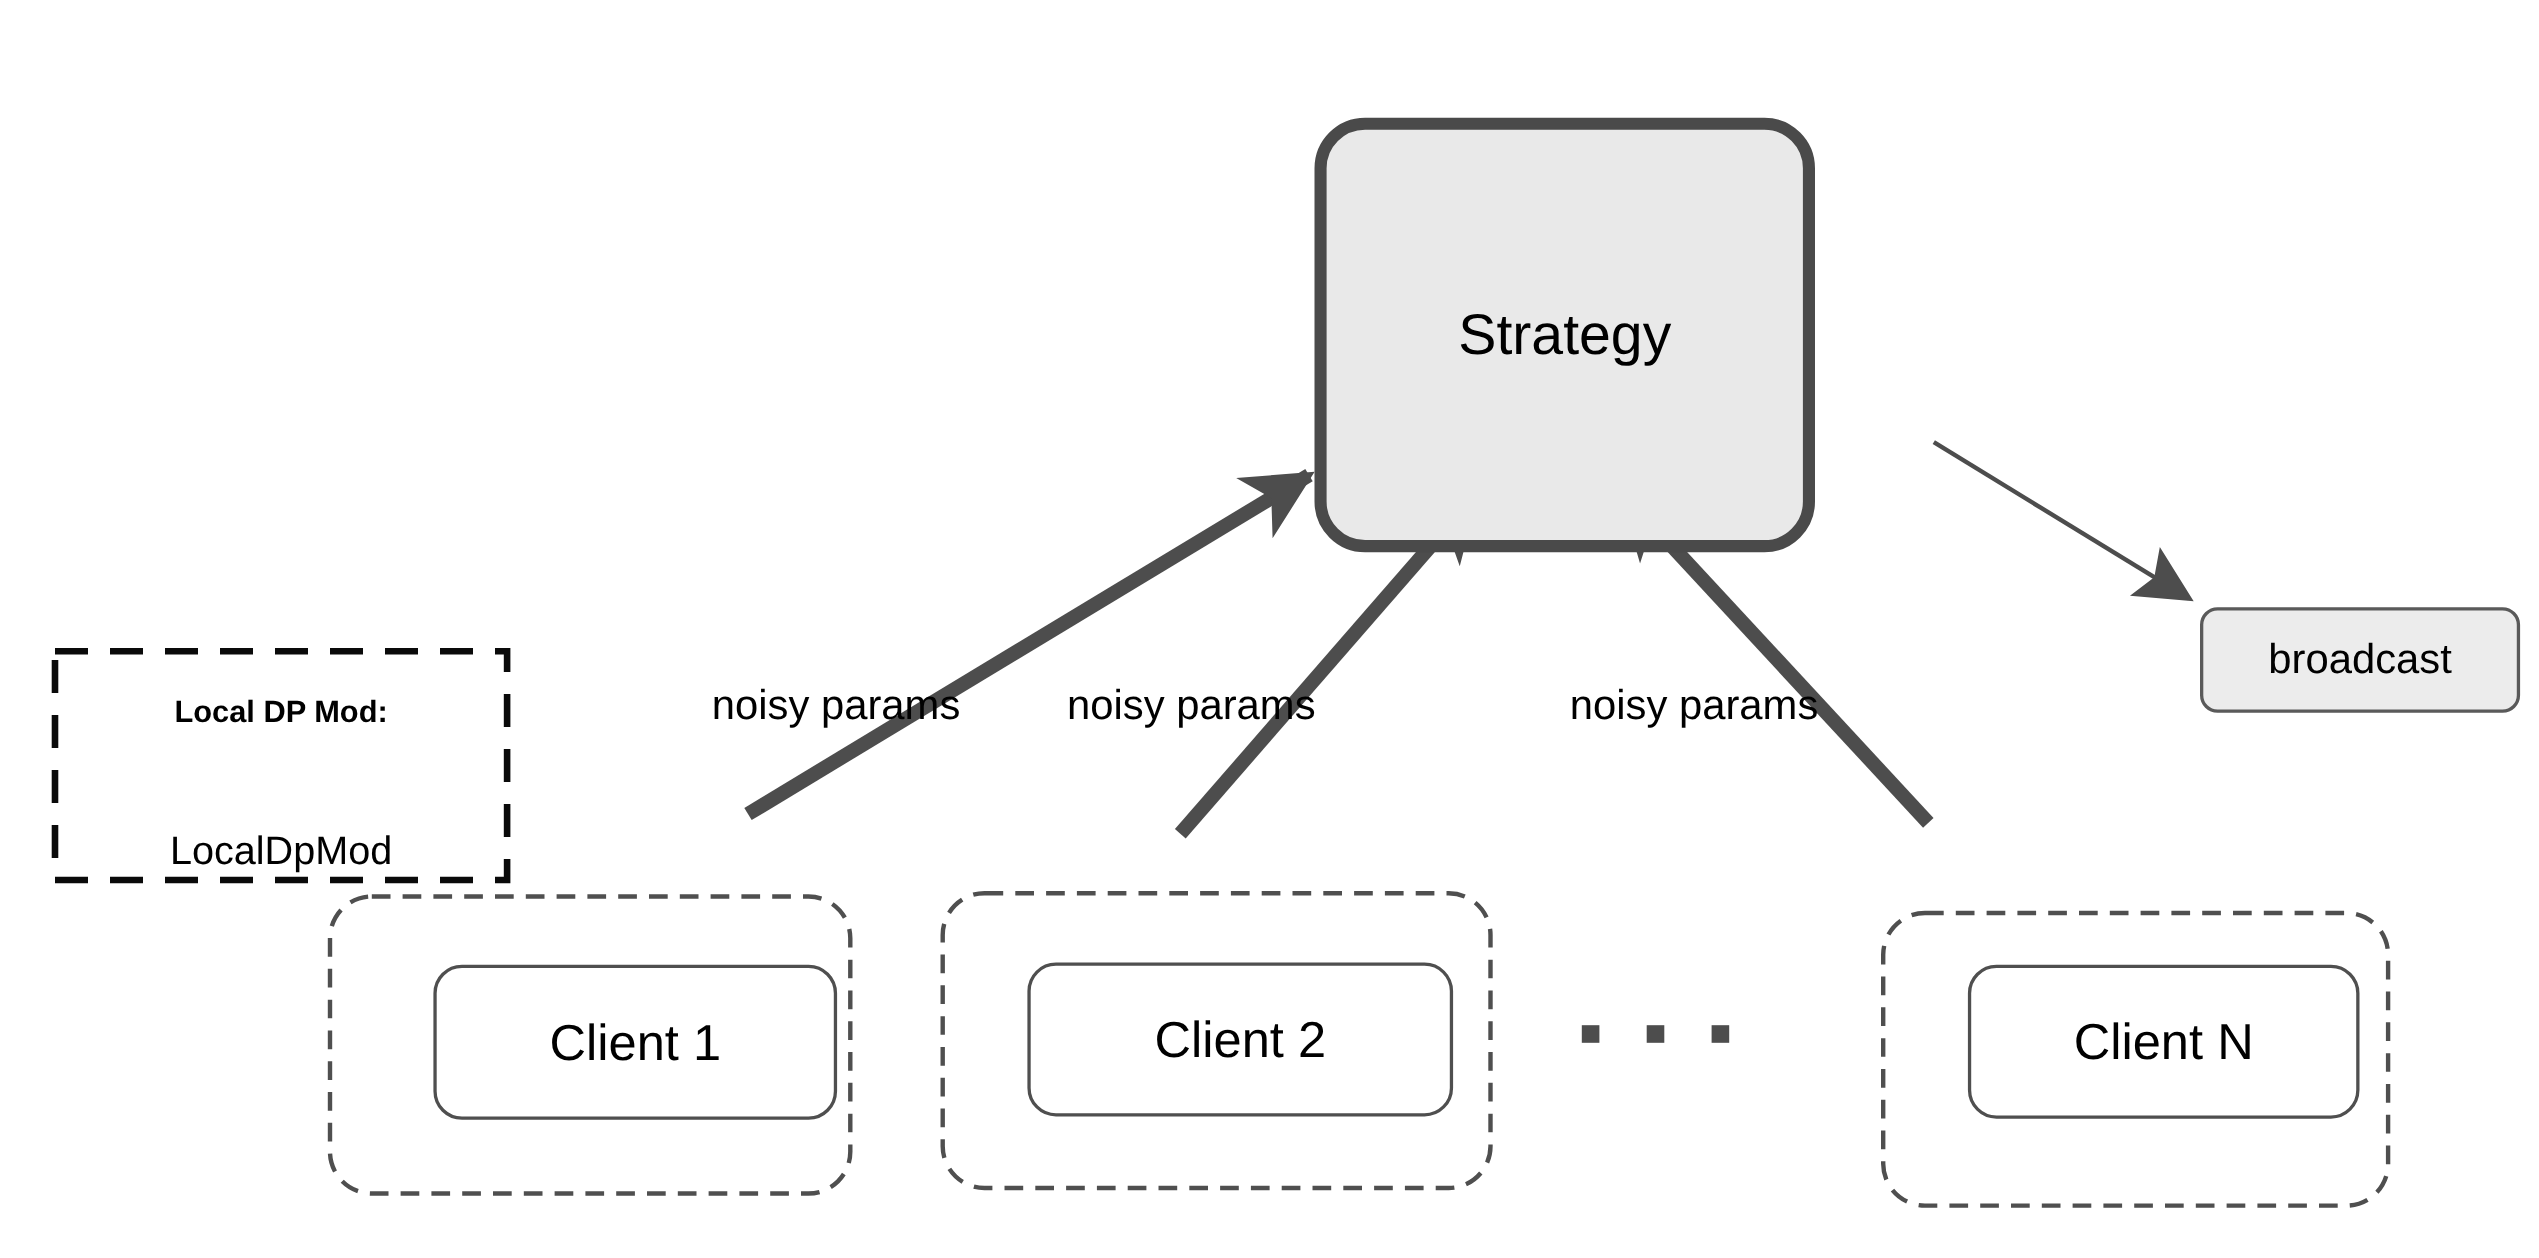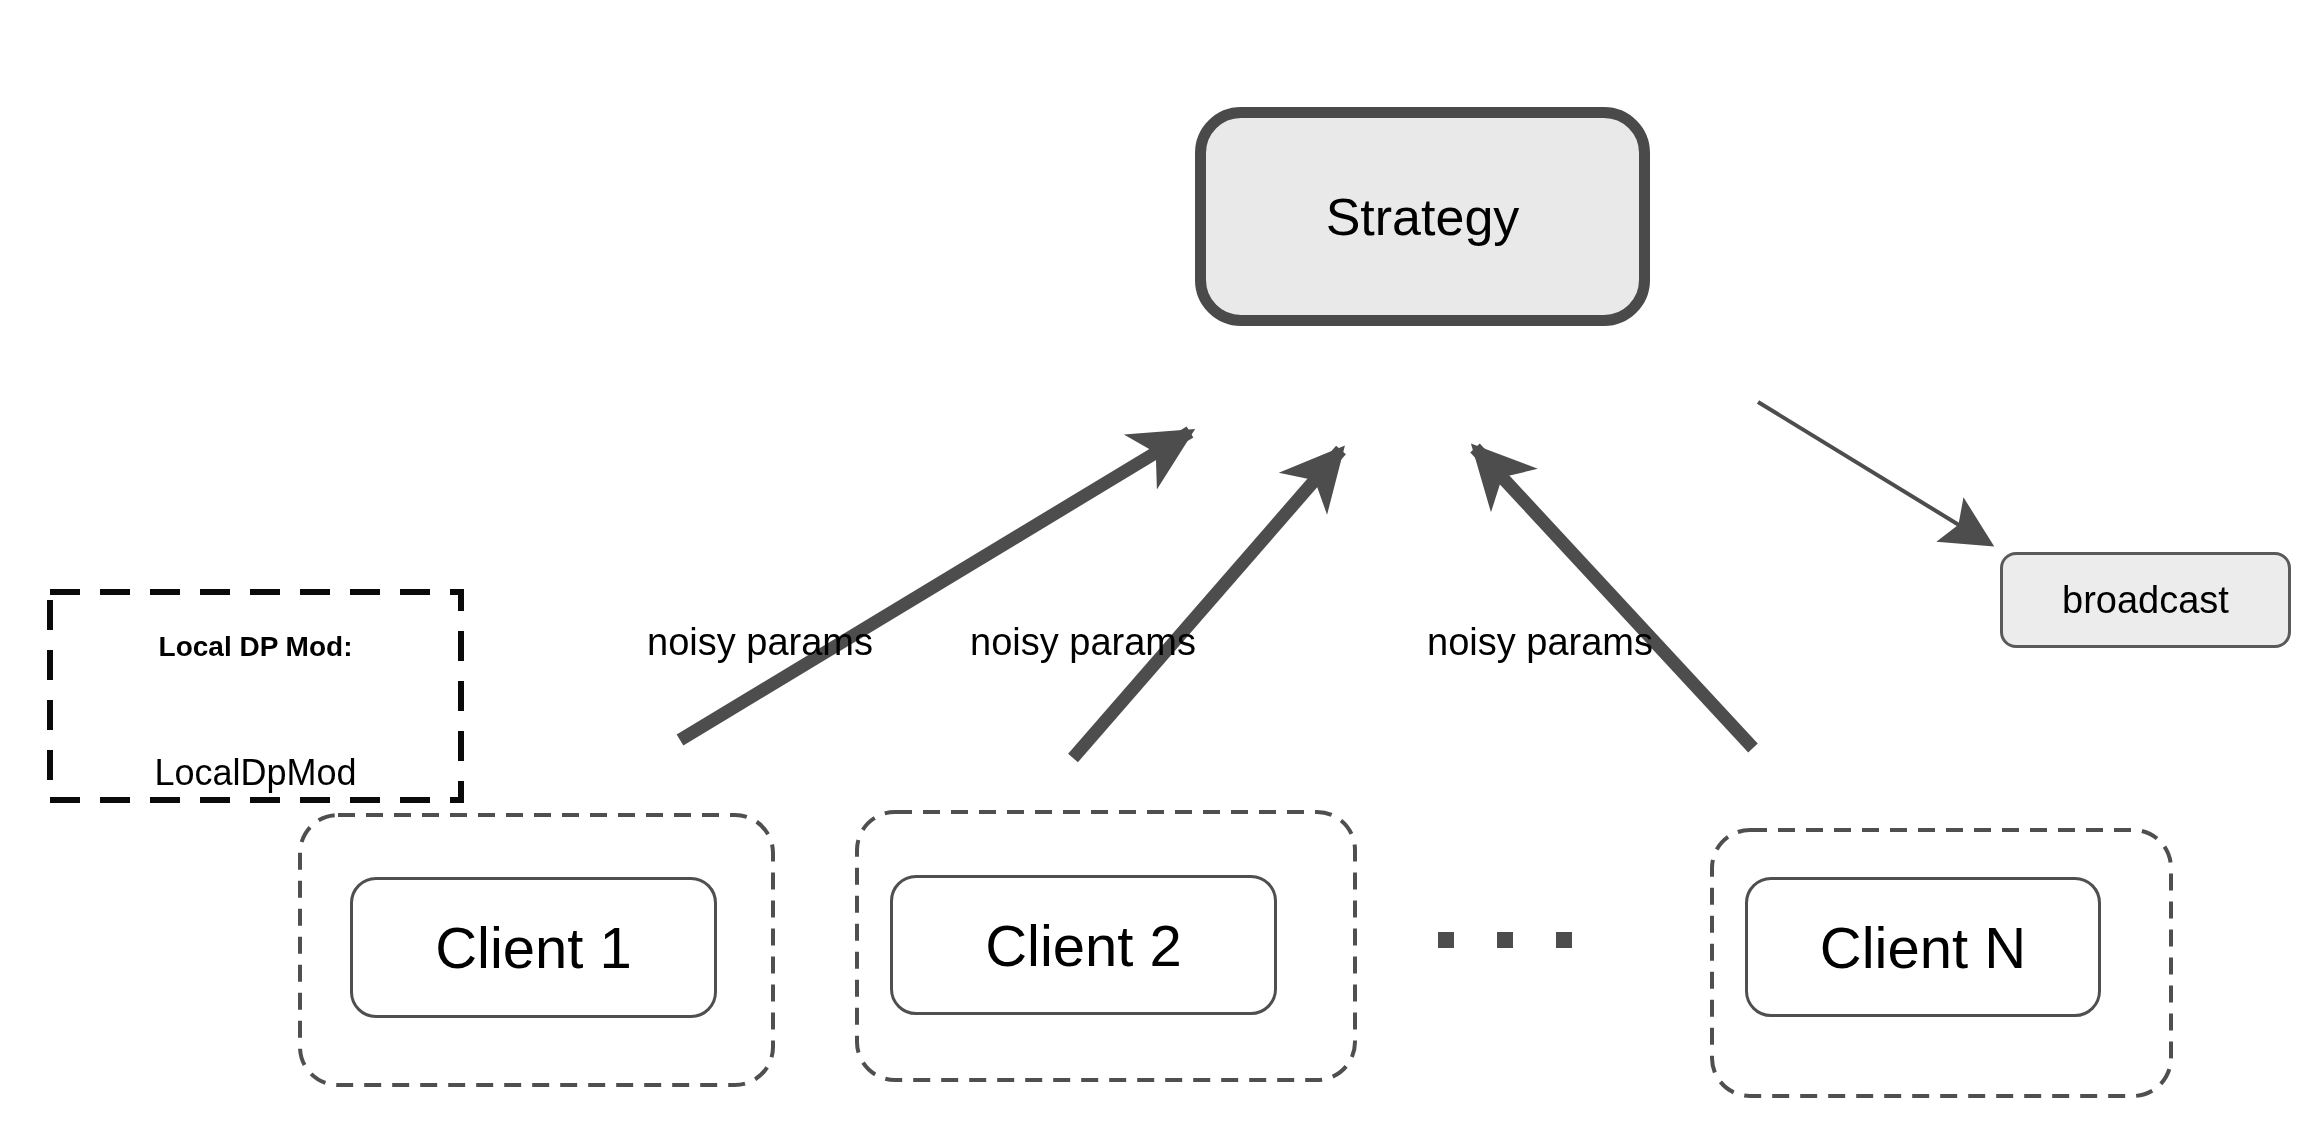--- a/index.html
+++ b/index.html
@@ -20,21 +20,21 @@
     position: absolute;
     left: 0;
     top: 0;
     width: 2308px;
     height: 1144px;
   }
   .abs { position: absolute; box-sizing: border-box; }
 
   
   .strategy-node {
-    left: 1195px; top: 107px; width: 455px; height: 219px;
+    left: 1195px; top: 107px; width: 455px; height: 395px;
     background: #e9e9e9;
     border: 11px solid #4a4a4a;
     border-radius: 46px;
     display: flex; align-items: center; justify-content: center;
     font-size: 52px;
   }
 
   
   .broadcast-node {
     left: 2000px; top: 552px; width: 291px; height: 96px;
@@ -58,21 +58,22 @@
     font-size: 36px;
     line-height: 46px;
   }
 
   
   .client-node {
     background: #ffffff;
     border: 3px solid #4f4f4f;
     border-radius: 26px;
     display: flex; align-items: center; justify-content: center;
-    font-size: 58px;
+    font-size: 46px;
+    margin-left: 44px;
   }
   .client-1 { left: 350px;  top: 877px; width: 367px; height: 141px; }
   .client-2 { left: 890px;  top: 875px; width: 387px; height: 140px; }
   .client-n { left: 1745px; top: 877px; width: 356px; height: 140px; }
 
   
   .edge-label {
     transform: translate(-50%, -50%);
     font-size: 38px;
     white-space: nowrap;

